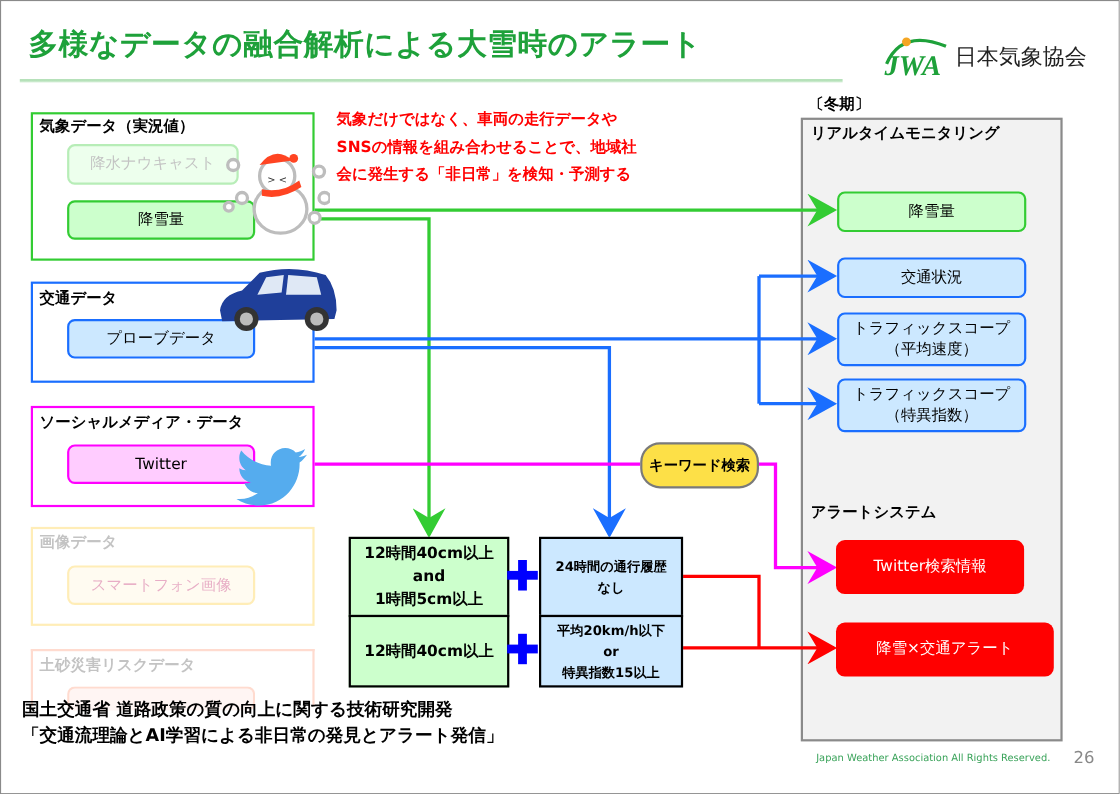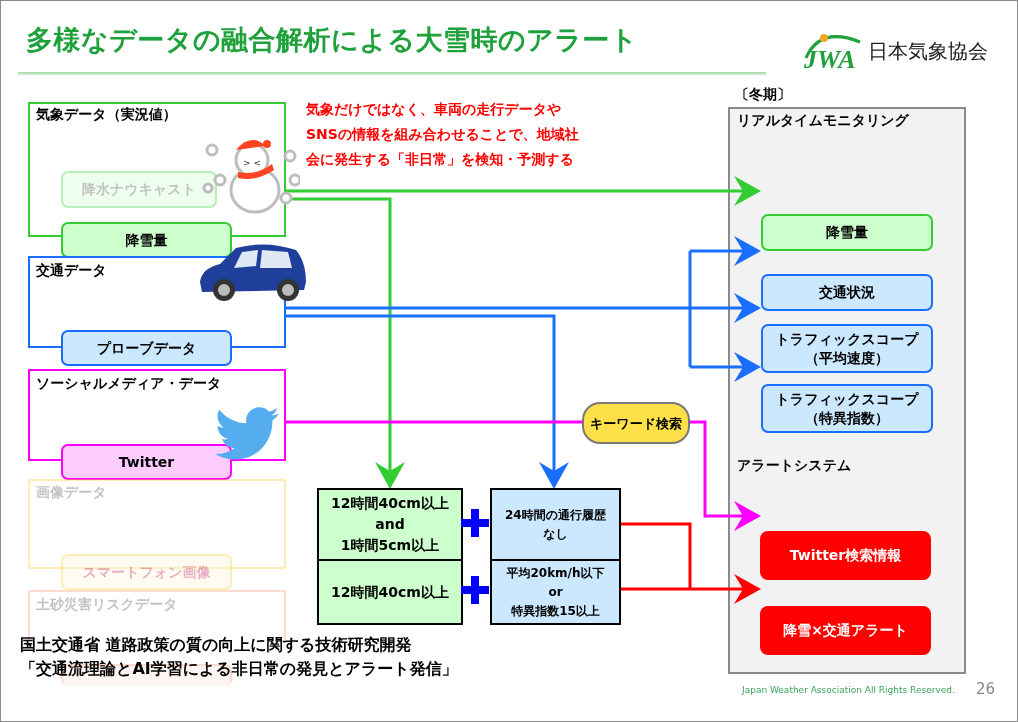--- a/index.html
+++ b/index.html
@@ -8,21 +8,21 @@
   .frame { position:absolute; left:0; top:0; width:1016px; height:720px; border:1px solid #8a8a8a; }
   .abs { position:absolute; }
   .title { left:26px; top:22px; font-size:27px; font-weight:bold; color:#1ea13a; letter-spacing:0.5px; white-space:nowrap; }
   .title-rule { left:18px; top:72px; width:748px; height:3px; background:linear-gradient(#9fd8a4,#d9f0db); }
   .logo-text { left:868px; top:38px; font-size:20px; color:#222; white-space:nowrap; }
   .lead { left:306px; top:97px; font-size:14px; font-weight:bold; color:#ff0000; line-height:25px; white-space:nowrap; }
 
   .group { border:2px solid; background:#fff; }
   .group-label { font-size:14px; font-weight:bold; white-space:nowrap; }
   .pill { border:2px solid; border-radius:7px; display:flex; align-items:center; justify-content:center;
-          font-weight:bold; font-size:14px; text-align:center; line-height:19px;margin-top:40px; }
+          font-weight:normal; font-size:14px; text-align:center; line-height:19px; }
   .green { border-color:#33cc33; }
   .blue { border-color:#1a6eff; }
   .magenta { border-color:#ff00ff; }
   .pill.green { background:#ccffcc; }
   .pill.blue { background:#cce8ff; }
   .pill.magenta { background:#ffccff; }
   .faded { opacity:0.35; }
 
   .season { left:735px; top:86px; font-size:14px; font-weight:bold; }
   .monitor { left:728px; top:107px; width:234px; height:563px; background:#f2f2f2; border:2px solid #8a8a8a; }
@@ -190,20 +190,20 @@
 <div class="abs pill blue" style="left:761px;top:284px;width:168px;height:45px;flex-direction:column">
   <span>トラフィックスコープ</span>
   <span>（平均速度）</span>
 </div>
 <div class="abs pill blue" style="left:761px;top:344px;width:168px;height:45px;flex-direction:column">
   <span>トラフィックスコープ</span>
   <span>（特異指数）</span>
 </div>
 
 <div class="abs pill red-pill" style="left:760px;top:491px;width:171px;height:49px">Twitter検索情報</div>
-<div class="abs pill red-pill" style="left:760px;top:566px;width:171px;height:49px">降雪×交通アラート</div>
+<div class="abs pill red-pill" style="left:760px;top:566px;width:198px;height:49px">降雪×交通アラート</div>
 
 <div class="abs footer-ref">
   <div>国土交通省 道路政策の質の向上に関する技術研究開発</div>
   <div>「交通流理論とAI学習による非日常の発見とアラート発信」</div>
 </div>
 <div class="abs copyright">Japan Weather Association All Rights Reserved.</div>
 <div class="abs pageno">26</div>
 
 </body></html>

